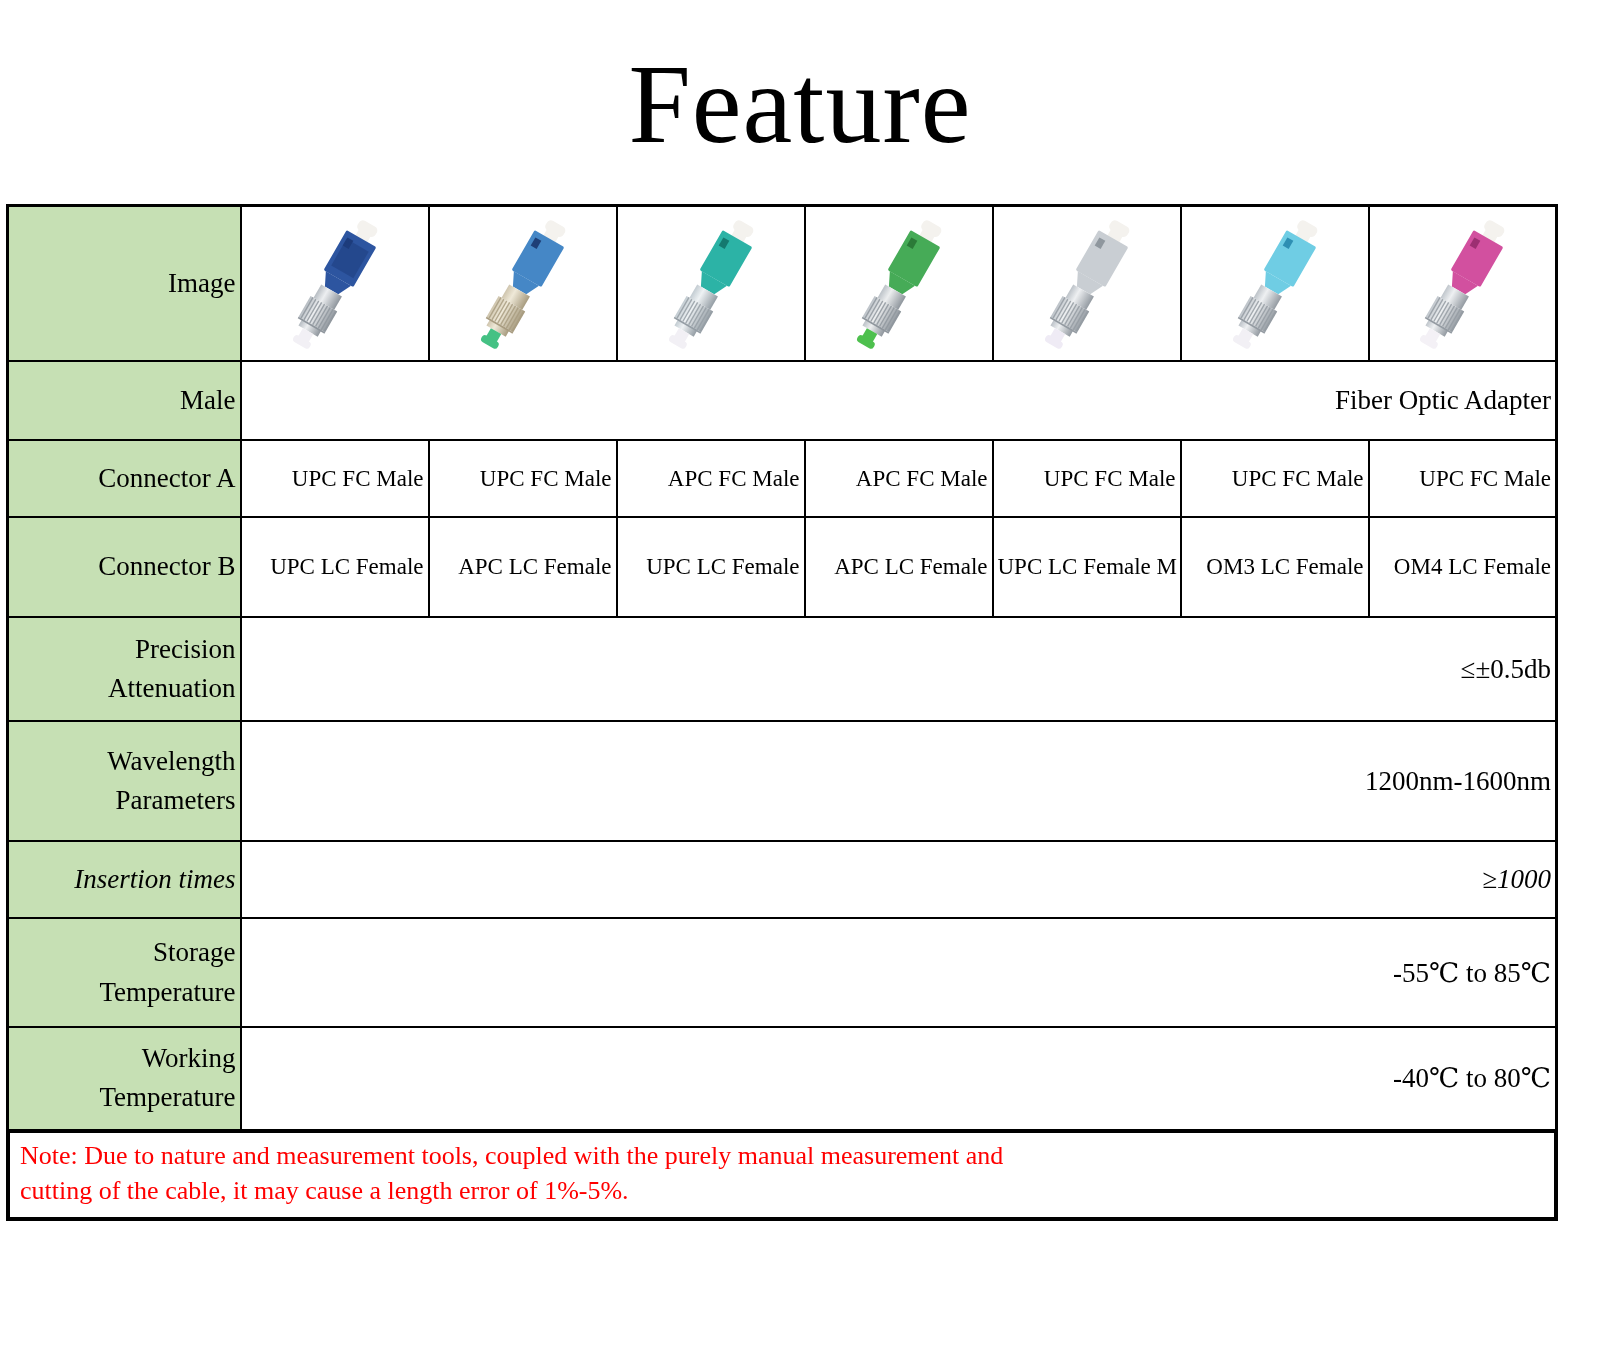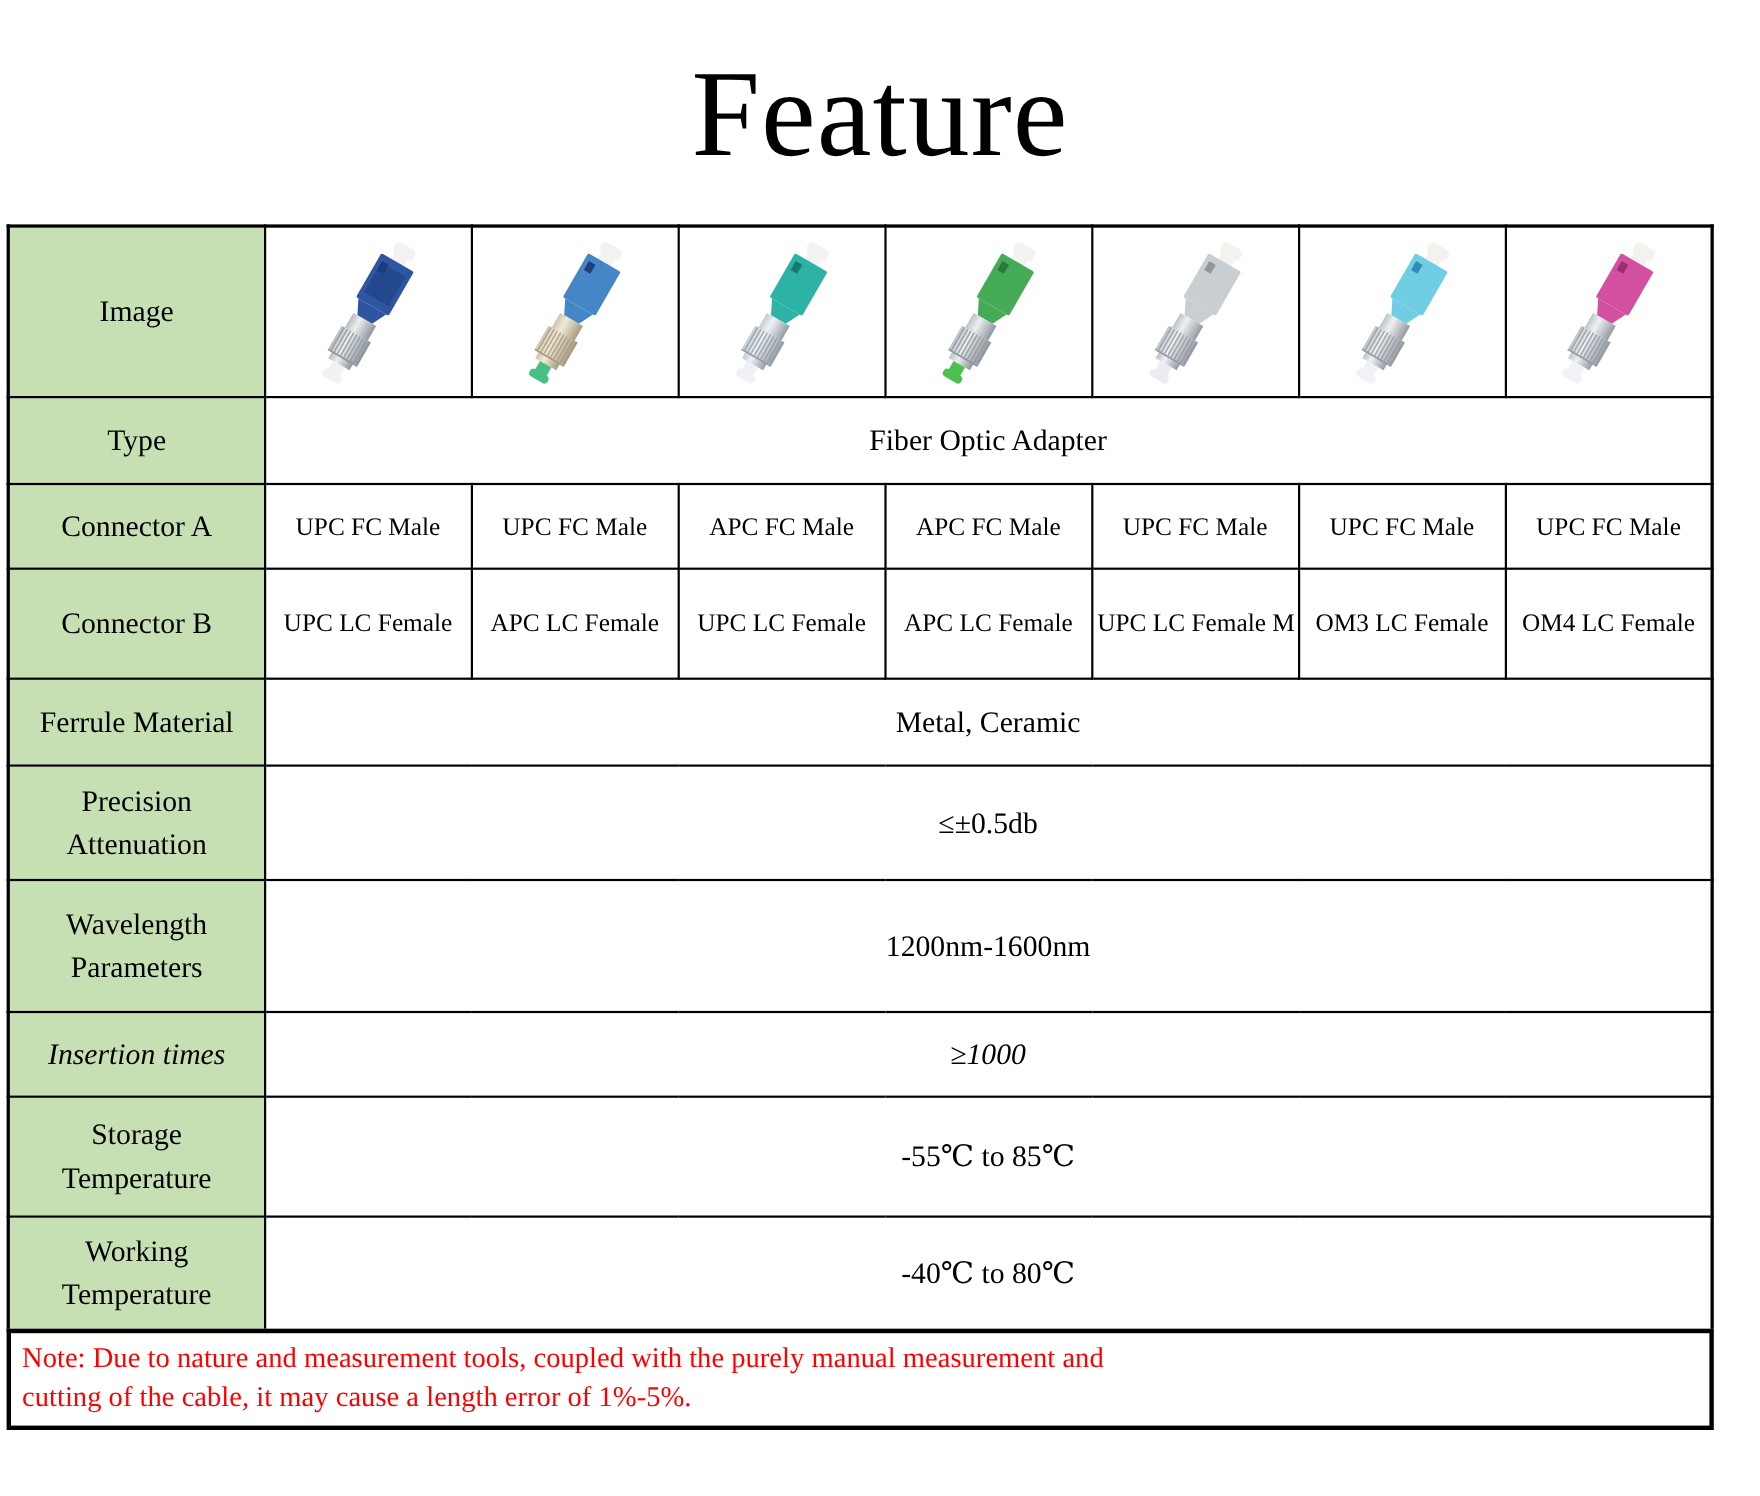--- a/index.html
+++ b/index.html
@@ -25,21 +25,21 @@
   table.feature{
     border-collapse:collapse;
     table-layout:fixed;
     margin:30px 0 0 6px;
     width:1552px;
     border:3px solid var(--border);
     background:#fff;
   }
   table.feature td, table.feature th{
     border:2.5px solid var(--border);
-    text-align:center;
+    text-align:right;
     vertical-align:middle;
     padding:2px 4px;
     overflow:hidden;
   }
   th.rowlabel{
     background:var(--label-bg);
     font-weight:400;
     font-size:27px;
     line-height:1.45;
     padding:4px 8px;
@@ -322,21 +322,21 @@
               <rect x="90.7" y="112" width="1.6" height="28" fill="#949ba2" opacity="0.85"></rect>
       <rect x="62" y="140" width="26" height="9" fill="url(#met6)"></rect>
       <rect x="57" y="140" width="36" height="2" fill="#949ba2"></rect>
       <rect x="68" y="149" width="14" height="11" fill="#f4f1f6"></rect>
       <rect x="64" y="159" width="22" height="9" rx="4" fill="#f4f1f6"></rect>
     </g>
   </svg>
         </td>
       </tr>
     <tr class="r-type">
-      <th class="rowlabel">Type</th>
+      <th class="rowlabel">Male</th>
       <td class="val" colspan="7">Fiber Optic Adapter</td>
     </tr>
     <tr class="r-conna">
       <th class="rowlabel">Connector A</th>
     <td class="conn">UPC FC Male</td>
         <td class="conn">UPC FC Male</td>
         <td class="conn">APC FC Male</td>
         <td class="conn">APC FC Male</td>
         <td class="conn">UPC FC Male</td>
         <td class="conn">UPC FC Male</td>
@@ -345,24 +345,20 @@
     <tr class="r-connb">
       <th class="rowlabel">Connector B</th>
     <td class="conn">UPC LC Female</td>
         <td class="conn">APC LC Female</td>
         <td class="conn">UPC LC Female</td>
         <td class="conn">APC LC Female</td>
         <td class="conn">UPC LC Female M</td>
         <td class="conn">OM3 LC Female</td>
         <td class="conn">OM4 LC Female</td>
       </tr>
-    <tr class="r-ferrule">
-      <th class="rowlabel">Ferrule Material</th>
-      <td class="val" colspan="7">Metal, Ceramic</td>
-    </tr>
     <tr class="r-precision">
       <th class="rowlabel">Precision Attenuation</th>
       <td class="val" colspan="7">≤±0.5db</td>
     </tr>
     <tr class="r-wavelength">
       <th class="rowlabel">Wavelength Parameters</th>
       <td class="val" colspan="7">1200nm-1600nm</td>
     </tr>
     <tr class="r-insertion">
       <th class="rowlabel">Insertion times</th>

